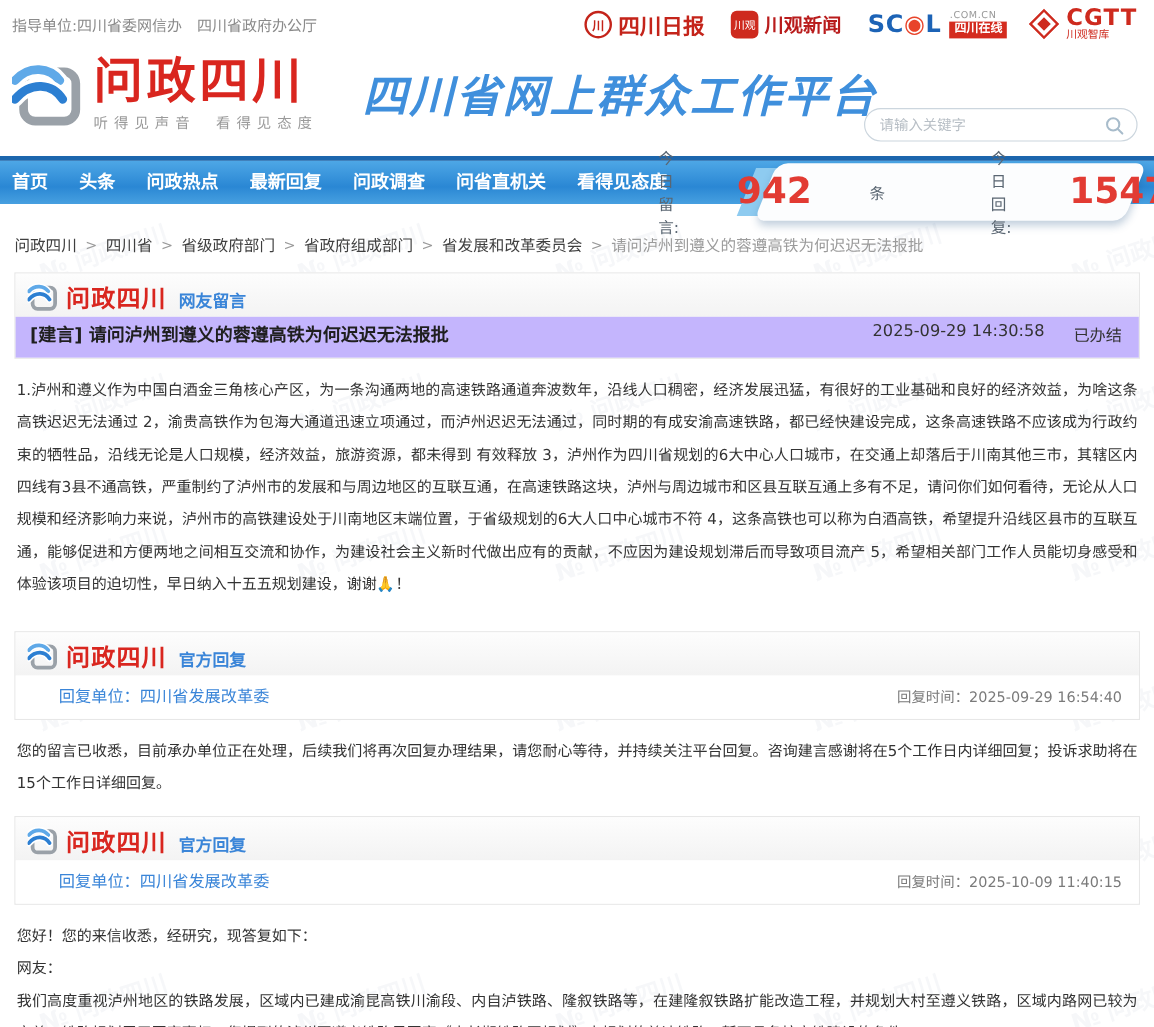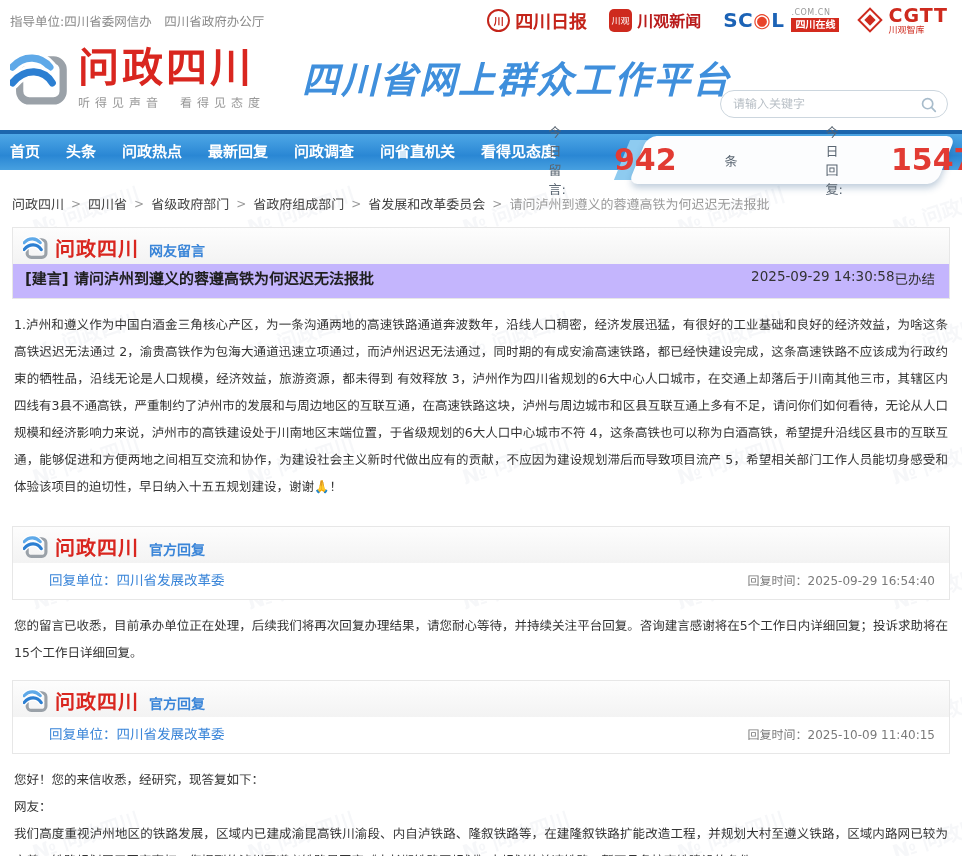--- a/index.html
+++ b/index.html
@@ -72,21 +72,21 @@
 
   
   .content { padding:14px 12px 0; }
   .card { border:1px solid #e7e7e7; background:#fff; }
   .card-head { display:flex; align-items:center; padding:5px 10px 2px; background:linear-gradient(180deg,#fdfdfd,#f3f3f3); }
   .mini-logo { width:25px; height:25px; margin-right:7px; }
   .mini-brand-text { color:#d9261f; font-size:20px; font-weight:bold; letter-spacing:1px; }
   .head-label { color:#3a85d8; font-size:14px; font-weight:bold; margin:5px 0 0 10px; }
   .title-row { display:flex; justify-content:space-between; align-items:center; padding:3px 14px 10px 12px; background:#c4b5fd; }
   .msg-title { font-size:15px; font-weight:bold; color:#1f1f1f; }
-  .msg-meta { font-size:13.5px; color:#333; display:flex; }
+  .msg-meta { font-size:13.5px; color:#333; display:flex; gap:24px; }
   .unit-row { display:flex; justify-content:space-between; align-items:center; padding:6px 14px 10px 36px; background:#fff; }
   .unit { color:#3a85d8; font-size:13.5px; }
   .rtime { color:#7a7a7a; font-size:12px; }
   .body-text { font-size:12.5px; color:#333; line-height:27px; padding:12px 2px 6px; text-align:justify; }
   .body-text p { margin:0; }
   .gap20 { margin-top:20px; }
   .gap8 { margin-top:8px; }
 </style>
 </head>
 <body>

